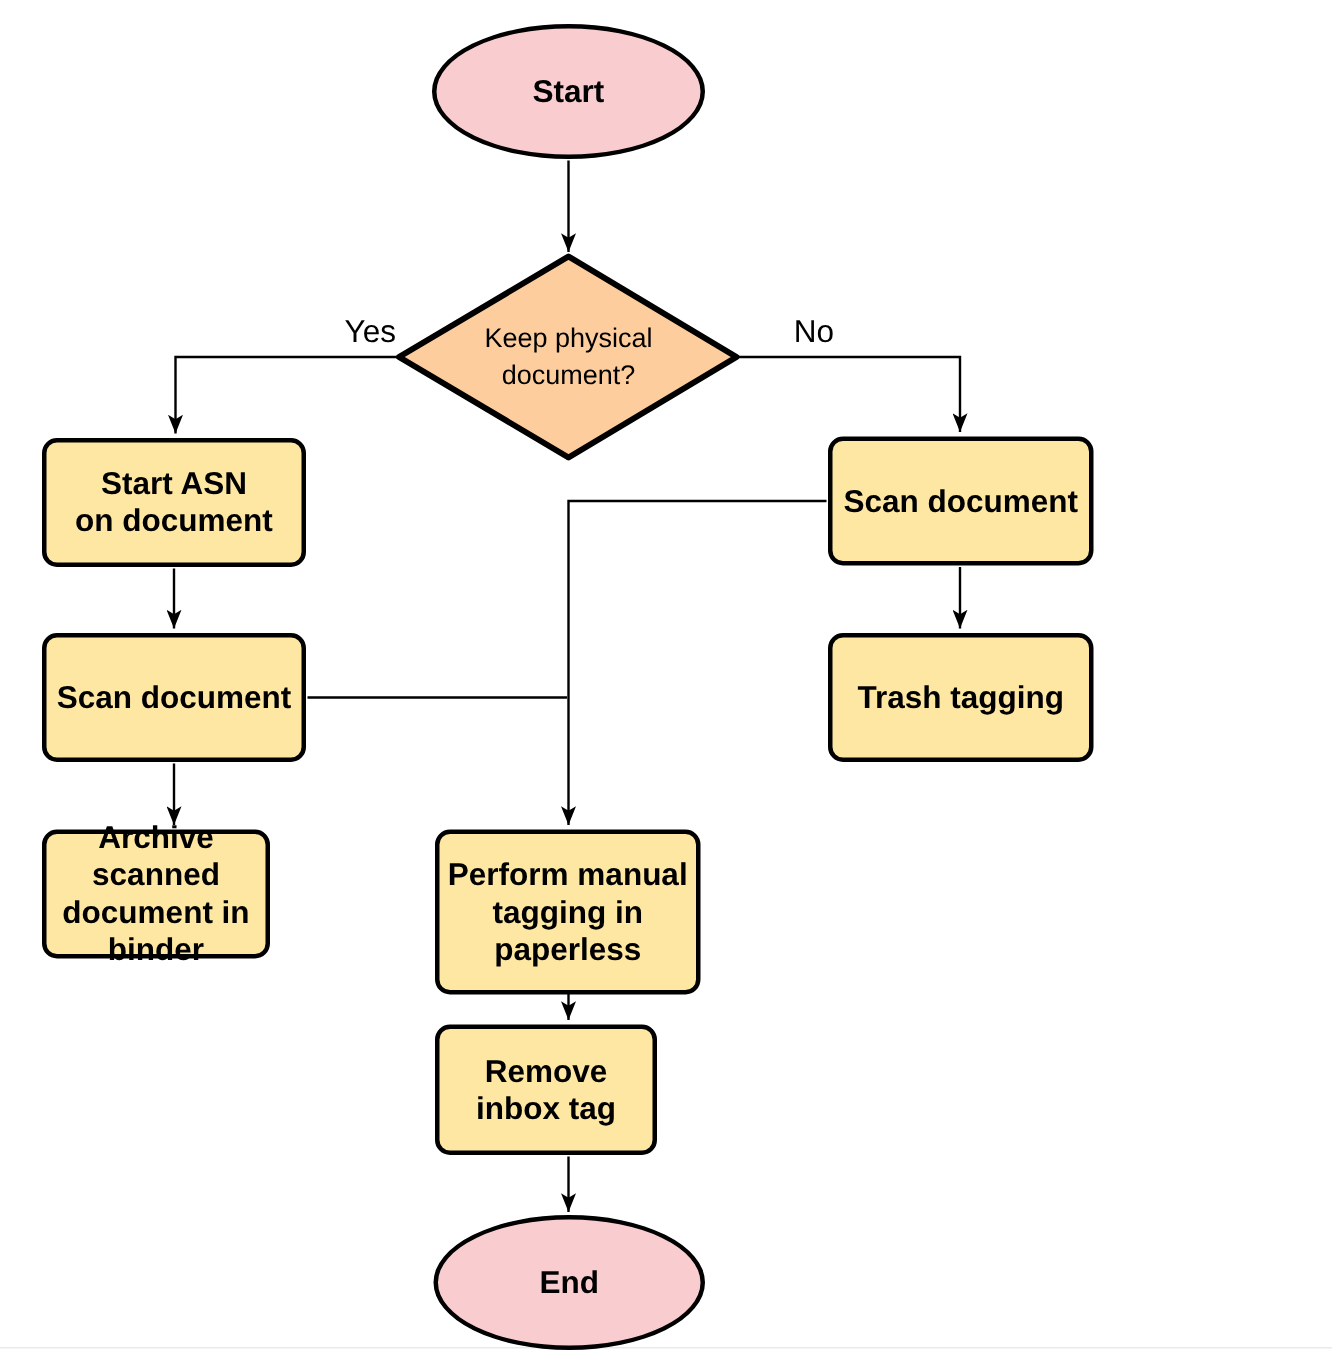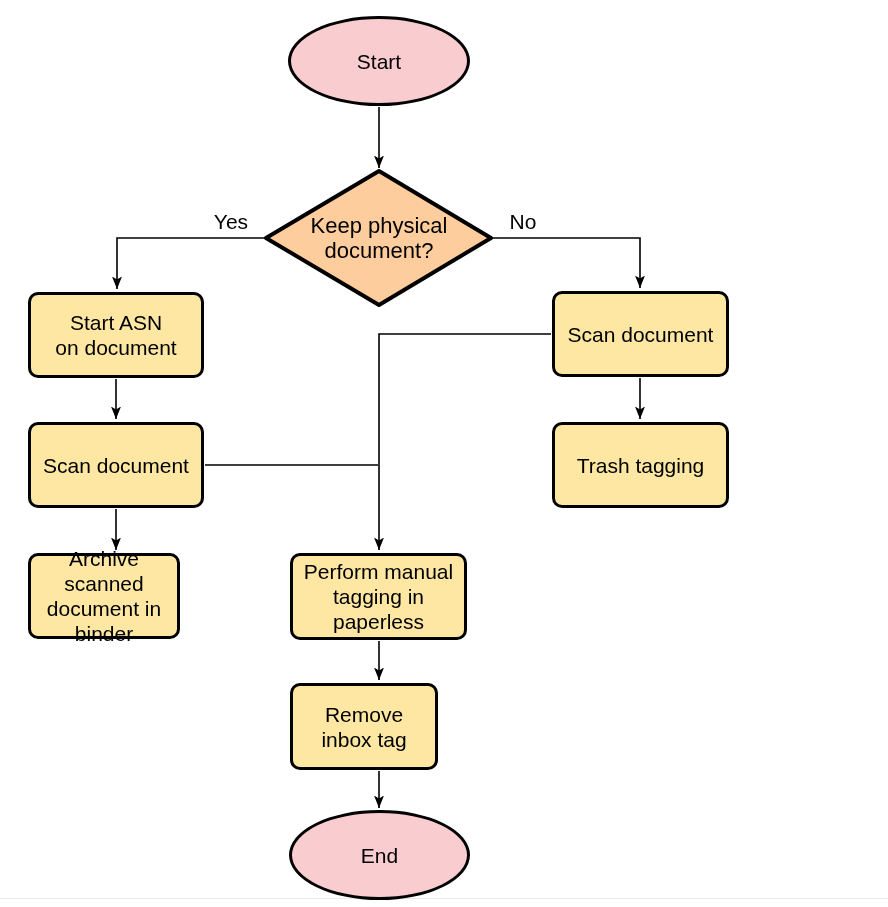--- a/index.html
+++ b/index.html
@@ -5,30 +5,30 @@
   html,body{margin:0;padding:0;background:#ffffff;}
   .canvas{
     position:relative;width:888px;height:907px;background:#ffffff;overflow:hidden;
     font-family:"Liberation Sans", sans-serif;color:#000;
   }
   .edges{position:absolute;left:0;top:0;width:888px;height:907px;z-index:1;}
   .edges path{fill:none;stroke:#000;stroke-width:1.6px;}
   .node{
     position:absolute;z-index:2;display:flex;align-items:center;justify-content:center;
     text-align:center;font-size:21px;line-height:25px;box-sizing:border-box;
-    background:#fde7a3;border:3px solid #000;border-radius:10px;
+    background:#fde7a3;border:3px solid #000;border-radius:10px;font-weight:bold;
   }
   .node .lbl{white-space:pre-line;}
   .terminal{background:#f9cdcf;border-radius:50%;border-width:3.5px;}
   .decision-label{
     position:absolute;z-index:2;display:flex;align-items:center;justify-content:center;
-    text-align:center;font-size:22px;line-height:25px;background:transparent;border:none;
+    text-align:center;font-size:18px;line-height:25px;background:transparent;border:none;
   }
   .edge-label{
-    position:absolute;z-index:2;font-size:21px;line-height:25px;text-align:center;
+    position:absolute;z-index:2;font-size:21px;line-height:25px;text-align:right;
     background:#ffffff;padding:0 2px;
   }
   .note{
     position:absolute;z-index:2;font-size:21px;line-height:25px;font-style:italic;
     white-space:pre-line;text-align:left;
   }
   .bottom-rule{position:absolute;left:0;top:898px;width:888px;height:1px;background:#e7e9eb;z-index:0;}
 </style>
 </head>
 <body>
@@ -83,21 +83,21 @@
   <div class="node" style="left:552px;top:422px;width:177px;height:86px">
     <span class="lbl">Trash tagging</span>
   </div>
 
   <div class="node" style="left:28px;top:553px;width:152px;height:86px">
     <span class="lbl">Archive scanned
 document in
 binder</span>
   </div>
 
-  <div class="node" style="left:290px;top:553px;width:177px;height:87px">
+  <div class="node" style="left:290px;top:553px;width:177px;height:110px">
     <span class="lbl">Perform manual
 tagging in
 paperless</span>
   </div>
 
 
   <div class="node" style="left:290px;top:683px;width:148px;height:87px">
     <span class="lbl">Remove
 inbox tag</span>
   </div>

